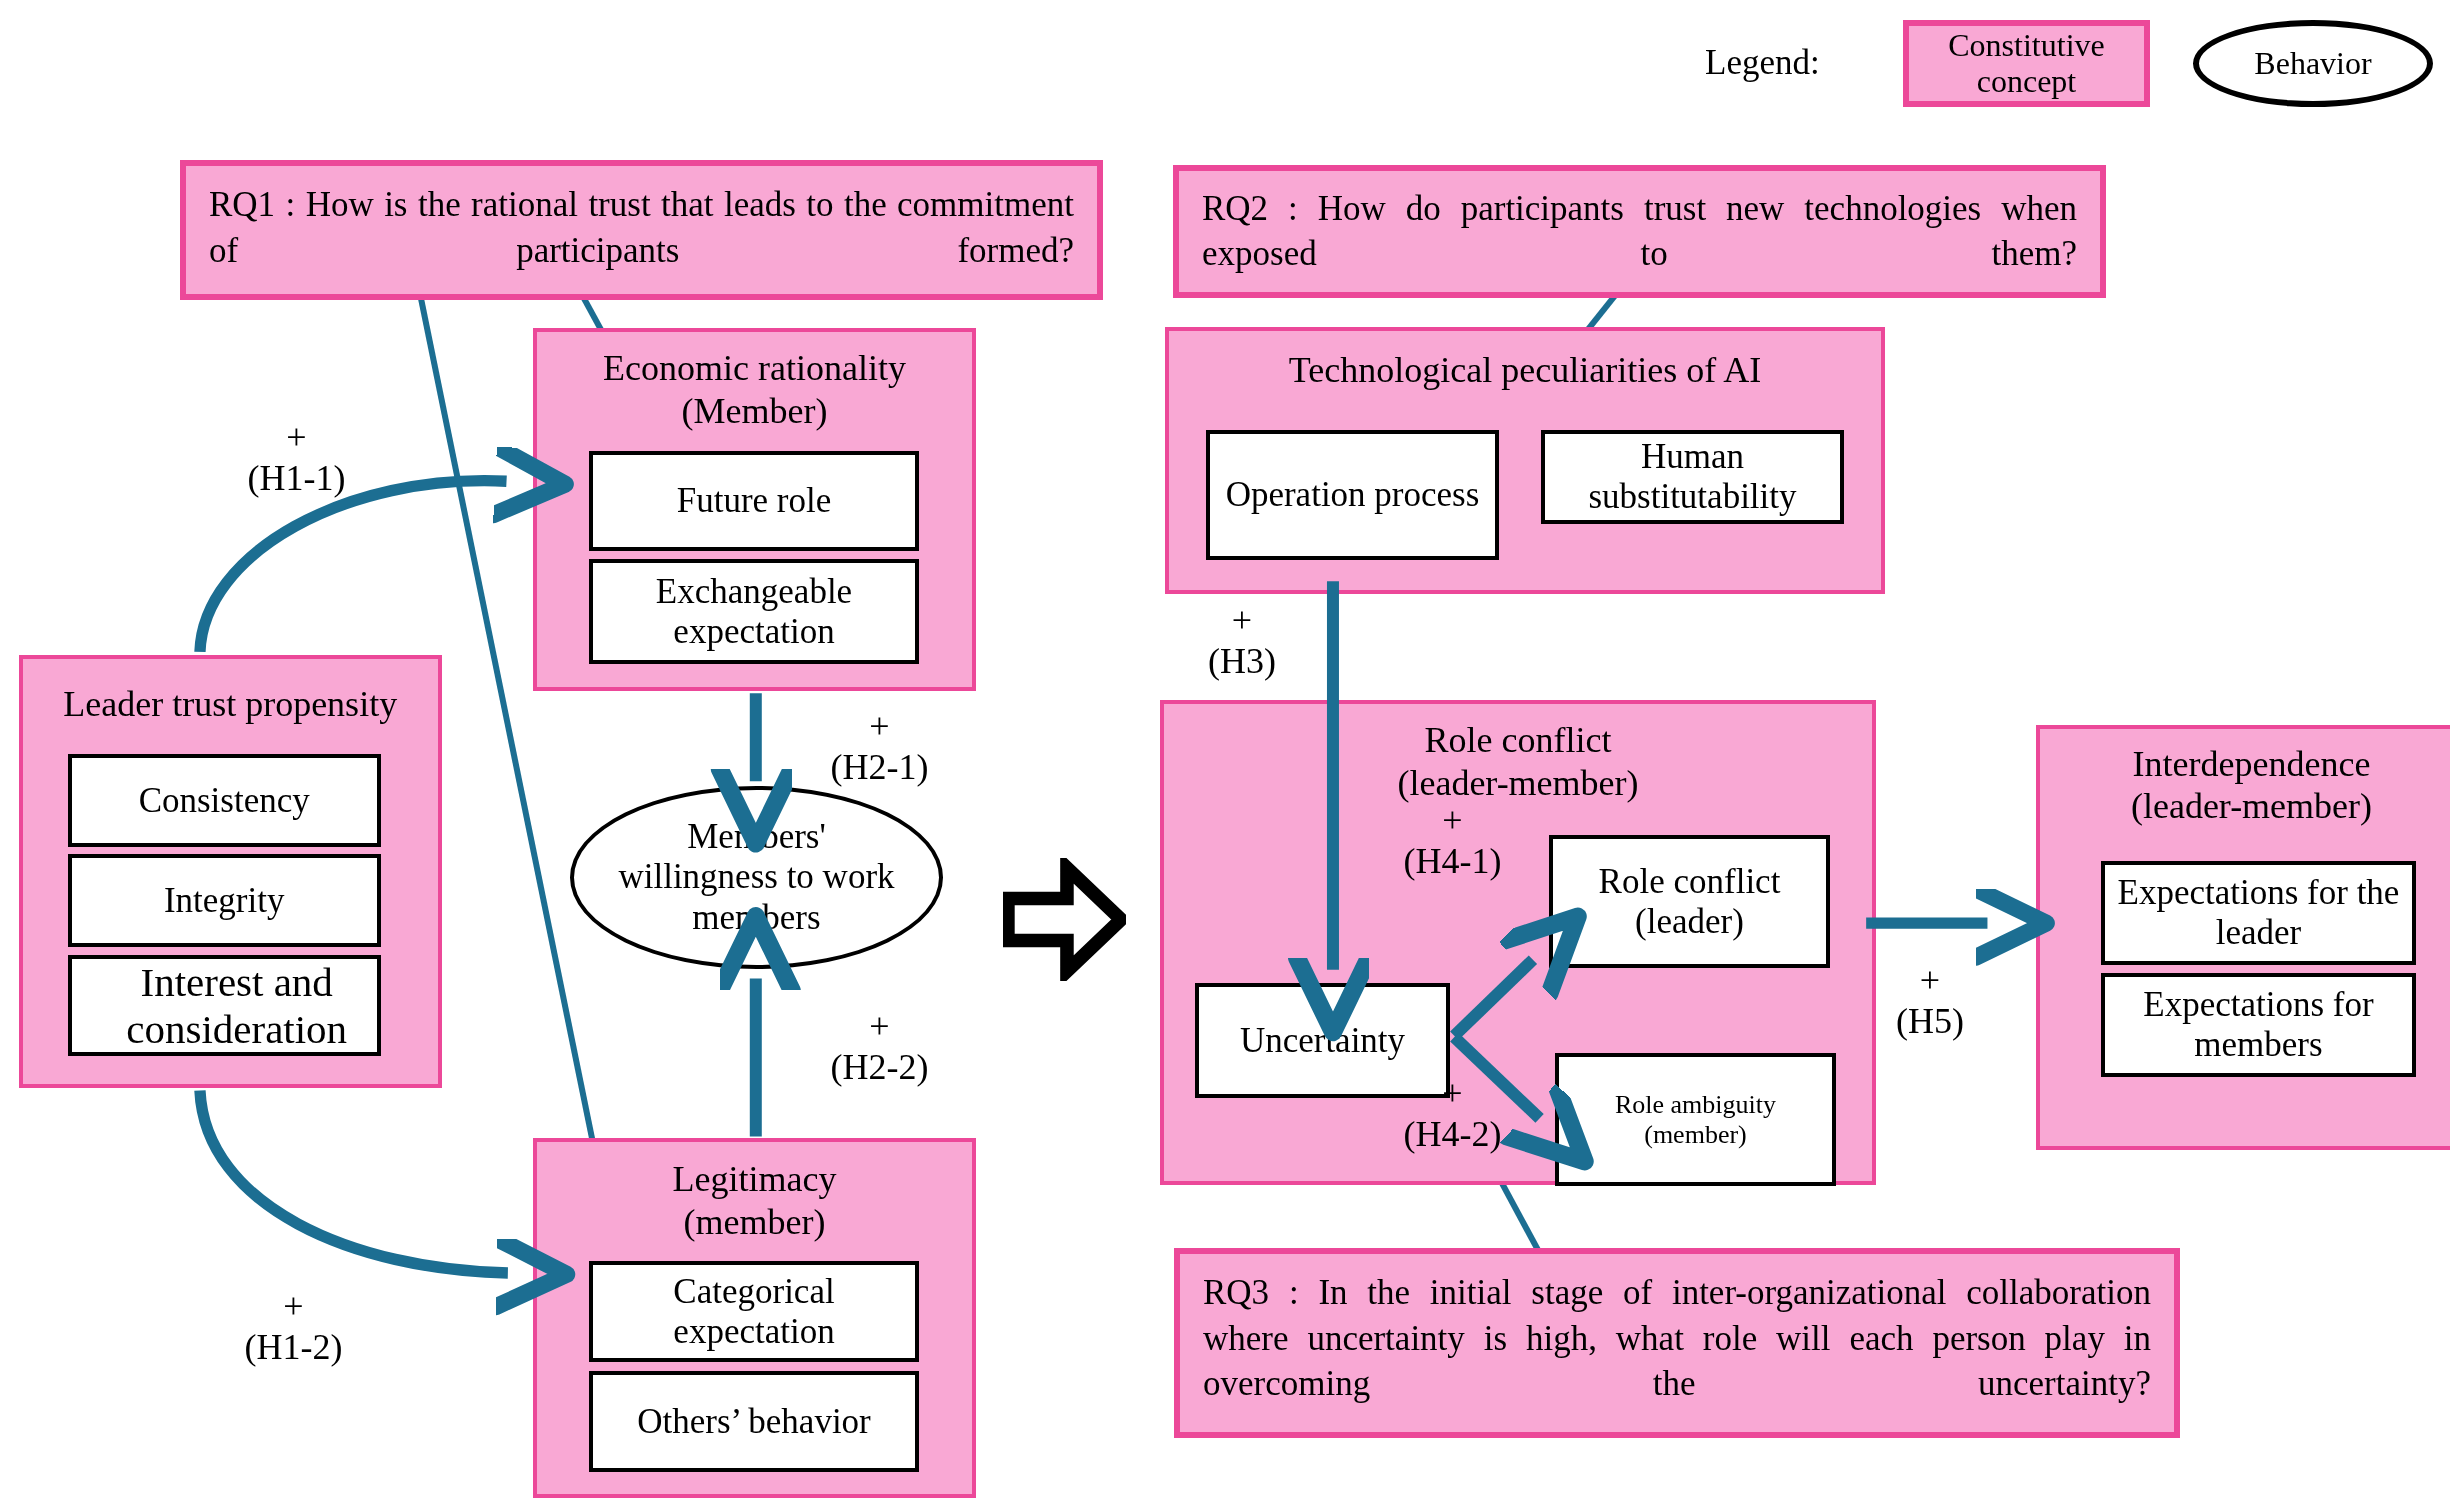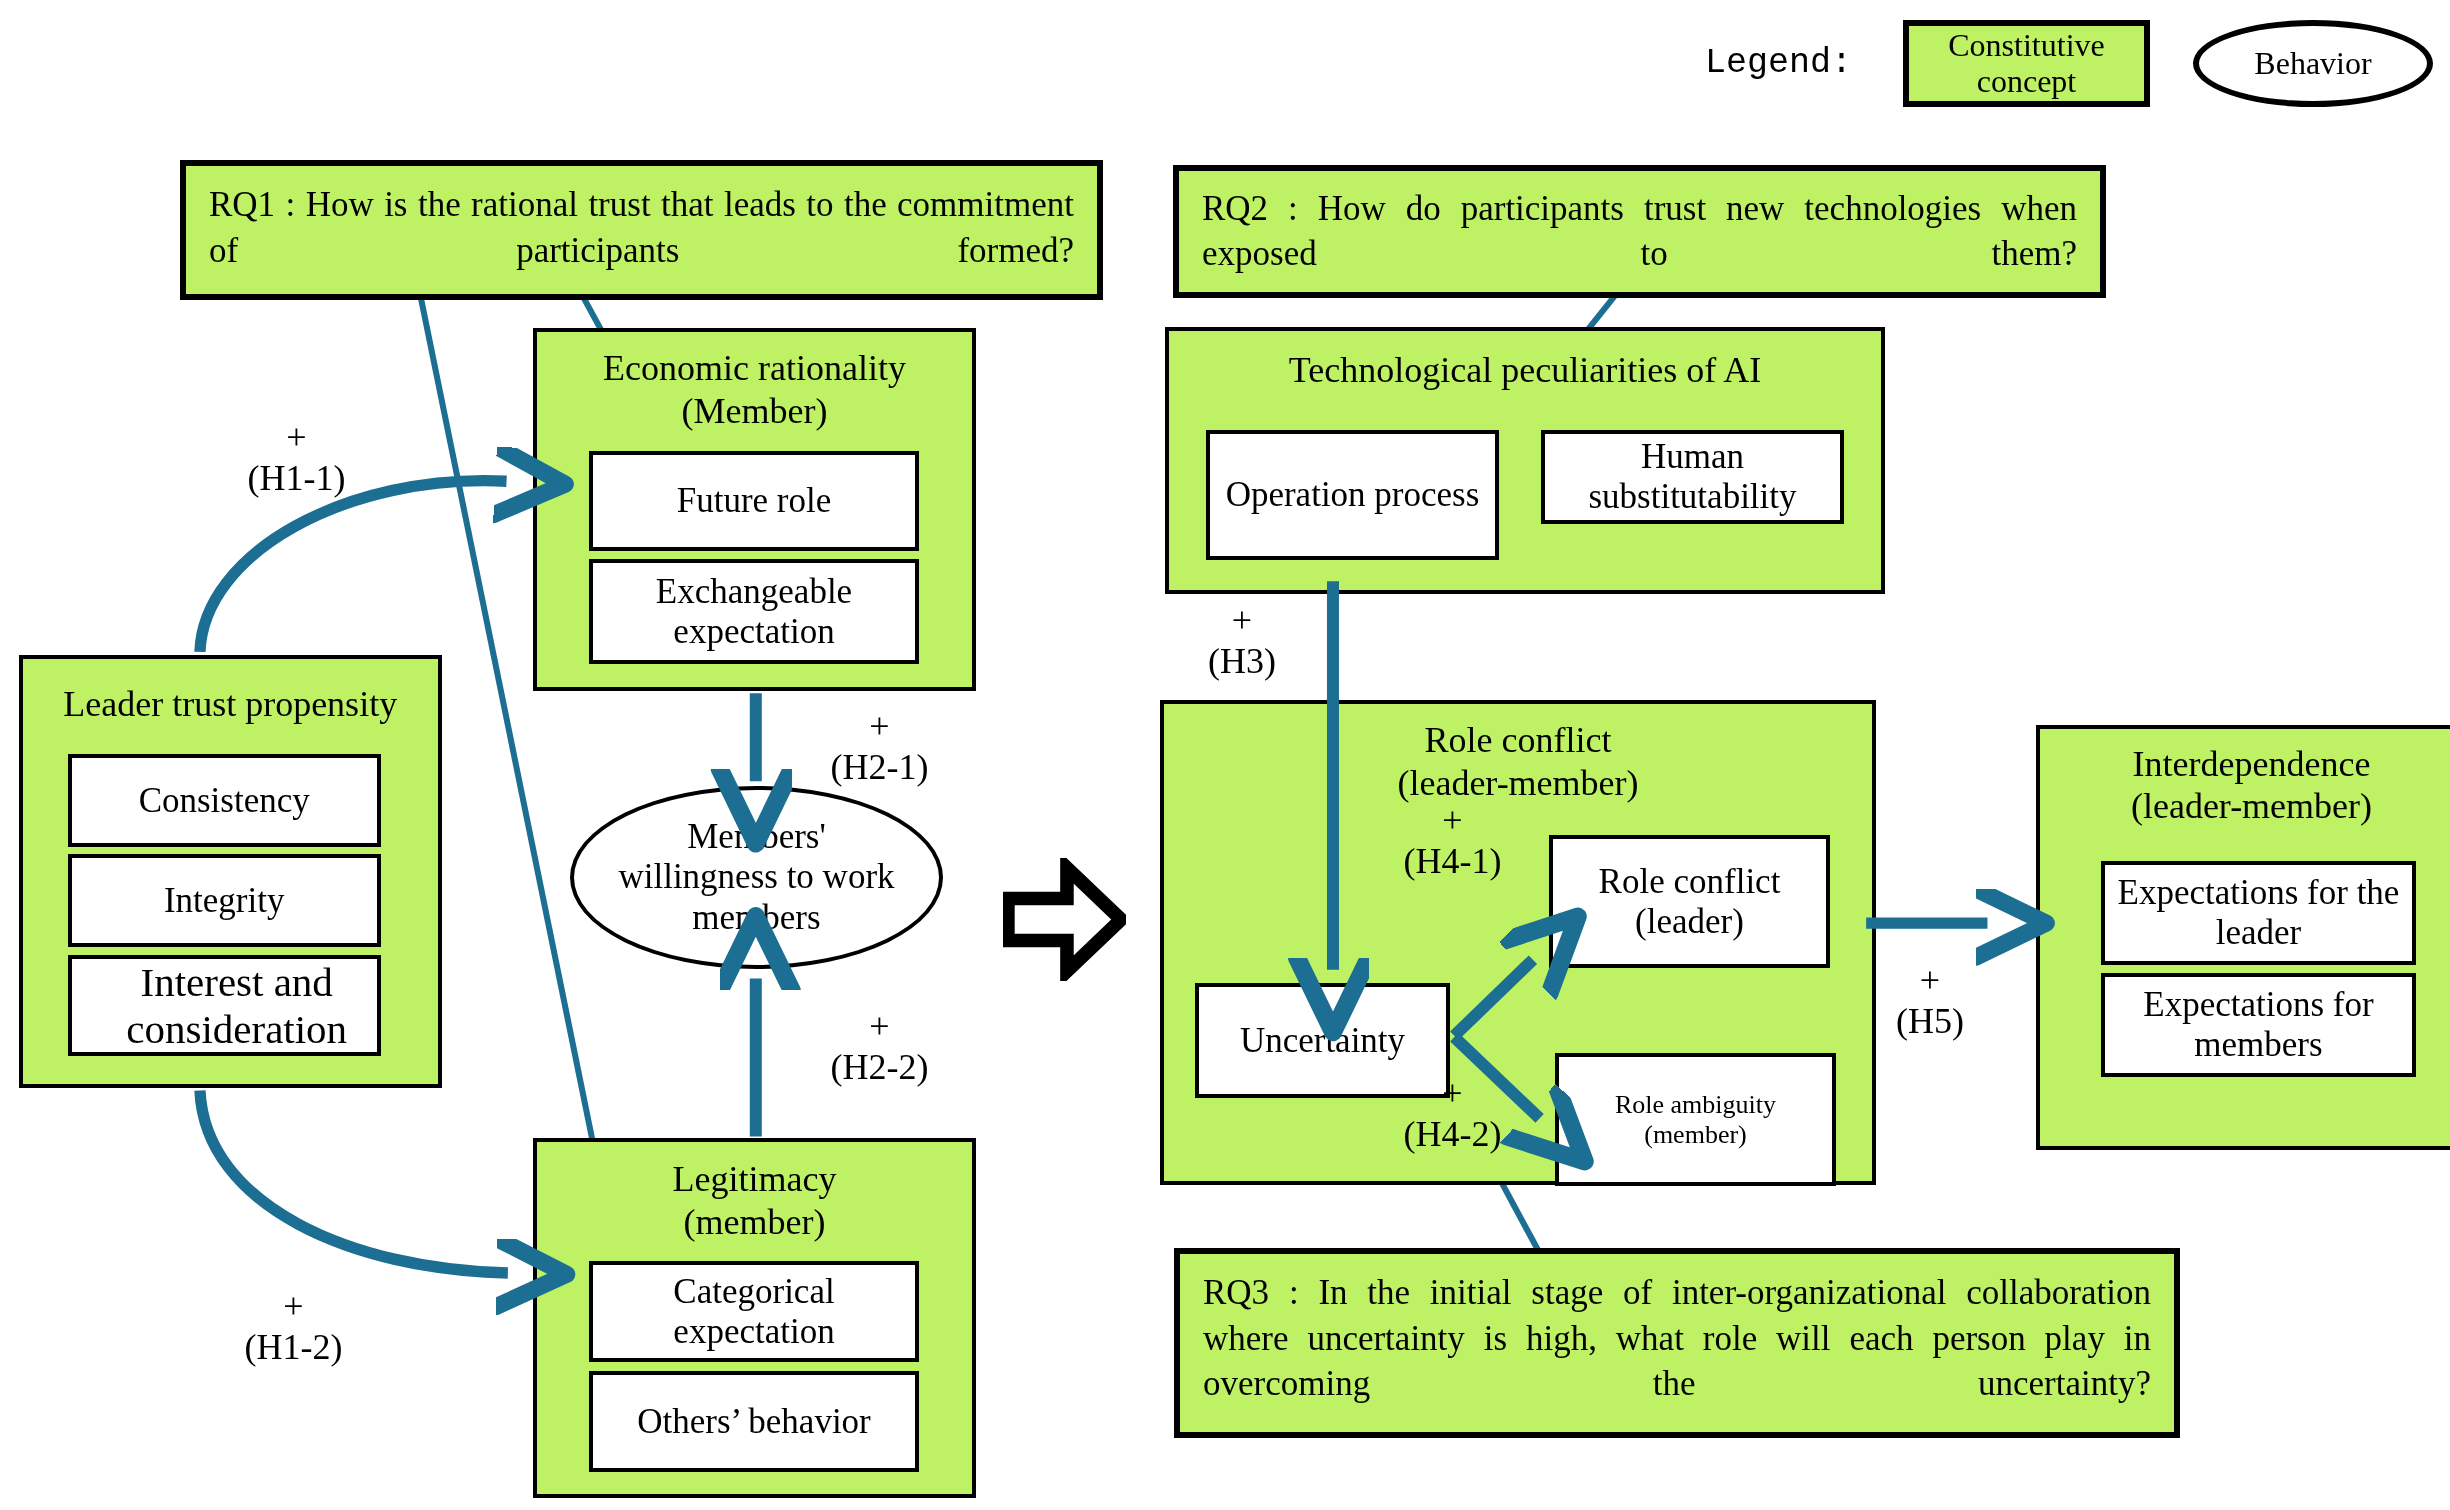--- a/index.html
+++ b/index.html
@@ -1,39 +1,39 @@
 <!DOCTYPE html>
 <html style="font-size:10.7px"><head>
 <meta charset="utf-8">
 <style>
   html,body{margin:0;padding:0;background:#ffffff;}
   body{font-family:"Liberation Serif", serif;color:#000;}
   #canvas{position:relative;width:2450px;height:1511px;background:#fff;overflow:hidden;}
 
-  .box{position:absolute;box-sizing:border-box;border:4px solid #000000;background:#bef264;}
+  .box{position:absolute;box-sizing:border-box;border:4px solid #ec4899;background:#f9a8d4;}
   .box.thick{border-width:6px;}
 
   .ctr{display:flex;align-items:center;justify-content:center;text-align:center;}
   .title{position:absolute;left:0;right:0;text-align:center;line-height:1.12;}
 
   .qtext{position:absolute;text-align:justify;text-justify:inter-word;line-height:1.30;}
   .qtext:after{content:"";display:inline-block;width:100%;}
 
   .sub{position:absolute;box-sizing:border-box;border:4px solid #000;background:#fff;
        display:flex;align-items:center;justify-content:center;text-align:center;line-height:1.13;}
 
   .ellipse{position:absolute;box-sizing:border-box;border:4.7px solid #000;border-radius:50%;
            background:#fff;display:flex;align-items:center;justify-content:center;text-align:center;line-height:1.16;}
 
   .hlabel{position:absolute;text-align:center;line-height:1.14;white-space:nowrap;}
 
   svg.overlay{position:absolute;left:0;top:0;width:2450px;height:1511px;pointer-events:none;}
   svg.under{position:absolute;left:0;top:0;width:2450px;height:1511px;}
 
-  .legend-label{position:absolute;font-family:Liberation Mono, monospace;}
+  .legend-label{position:absolute;}
 </style>
 </head>
 <body>
 
 <div id="canvas">
 
   <svg class="under" viewBox="0 0 3676 2267">
 
     <line x1="625" y1="415" x2="905" y2="1790" stroke="#1C6E92" stroke-width="9"></line>
 

